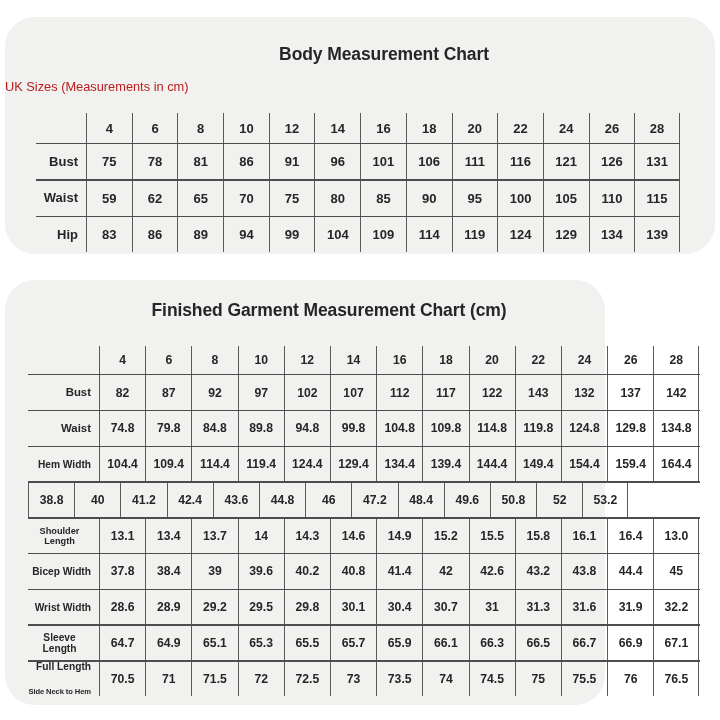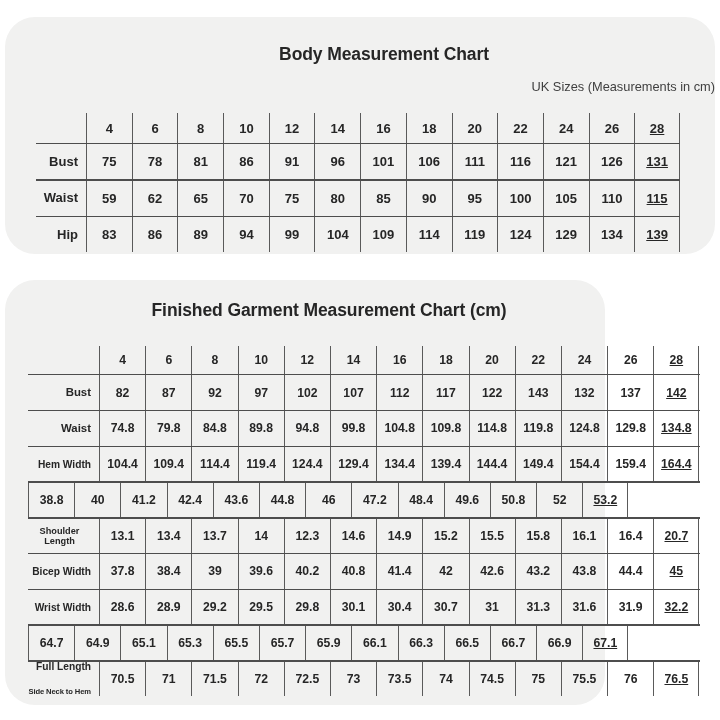--- a/index.html
+++ b/index.html
@@ -53,23 +53,23 @@
   #body-title {
     position: absolute;
     left: 0; right: 0;
     top: 27px;
     font-size: 17.5px;
   }
   #body-subtitle {
     position: absolute;
     left: 0; right: 0;
     top: 62px;
-    text-align: right;
+    text-align: left;
     font-size: 12.8px;
-    color: #404040;
+    color: #b91c1c;
     font-weight: normal;
   }
   #garment-title {
     position: absolute;
     left: 0; right: 0;
     top: 20px;
     font-size: 17.5px;
   }
 
   
@@ -89,21 +89,20 @@
     justify-content: center;
     text-align: center;
     font-weight: bold;
     color: #262626;
     border-left: 1.6px solid #5a5a5a;
     overflow: hidden;
     white-space: nowrap;
   }
   .grid .cell:last-child {
     border-right: 1.6px solid #5a5a5a;
-    text-decoration: underline;
   }
   .grid .rowlabel {
     box-sizing: border-box;
     display: flex;
     flex-direction: column;
     align-items: flex-end;
     justify-content: center;
     text-align: center;
     padding-right: 8px;
     font-weight: bold;
@@ -345,29 +344,29 @@
         </div>
         <div class="hrule"></div>
         <div class="grid-row data-row tight">
           <div class="rowlabel">
             <span>Shoulder Length</span>
           </div>
           <div class="cell">13.1</div>
           <div class="cell">13.4</div>
           <div class="cell">13.7</div>
           <div class="cell">14</div>
-          <div class="cell">12.3</div>
+          <div class="cell">14.3</div>
           <div class="cell">14.6</div>
           <div class="cell">14.9</div>
           <div class="cell">15.2</div>
           <div class="cell">15.5</div>
           <div class="cell">15.8</div>
           <div class="cell">16.1</div>
           <div class="cell">16.4</div>
-          <div class="cell">20.7</div>
+          <div class="cell">13.0</div>
         </div>
         <div class="hrule"></div>
         <div class="grid-row data-row small">
           <div class="rowlabel">
             <span>Bicep Width</span>
           </div>
           <div class="cell">37.8</div>
           <div class="cell">38.4</div>
           <div class="cell">39</div>
           <div class="cell">39.6</div>
@@ -395,20 +394,23 @@
           <div class="cell">30.4</div>
           <div class="cell">30.7</div>
           <div class="cell">31</div>
           <div class="cell">31.3</div>
           <div class="cell">31.6</div>
           <div class="cell">31.9</div>
           <div class="cell">32.2</div>
         </div>
         <div class="hrule"></div>
         <div class="grid-row data-row small">
+          <div class="rowlabel">
+            <span>Sleeve Length</span>
+          </div>
           <div class="cell">64.7</div>
           <div class="cell">64.9</div>
           <div class="cell">65.1</div>
           <div class="cell">65.3</div>
           <div class="cell">65.5</div>
           <div class="cell">65.7</div>
           <div class="cell">65.9</div>
           <div class="cell">66.1</div>
           <div class="cell">66.3</div>
           <div class="cell">66.5</div>

